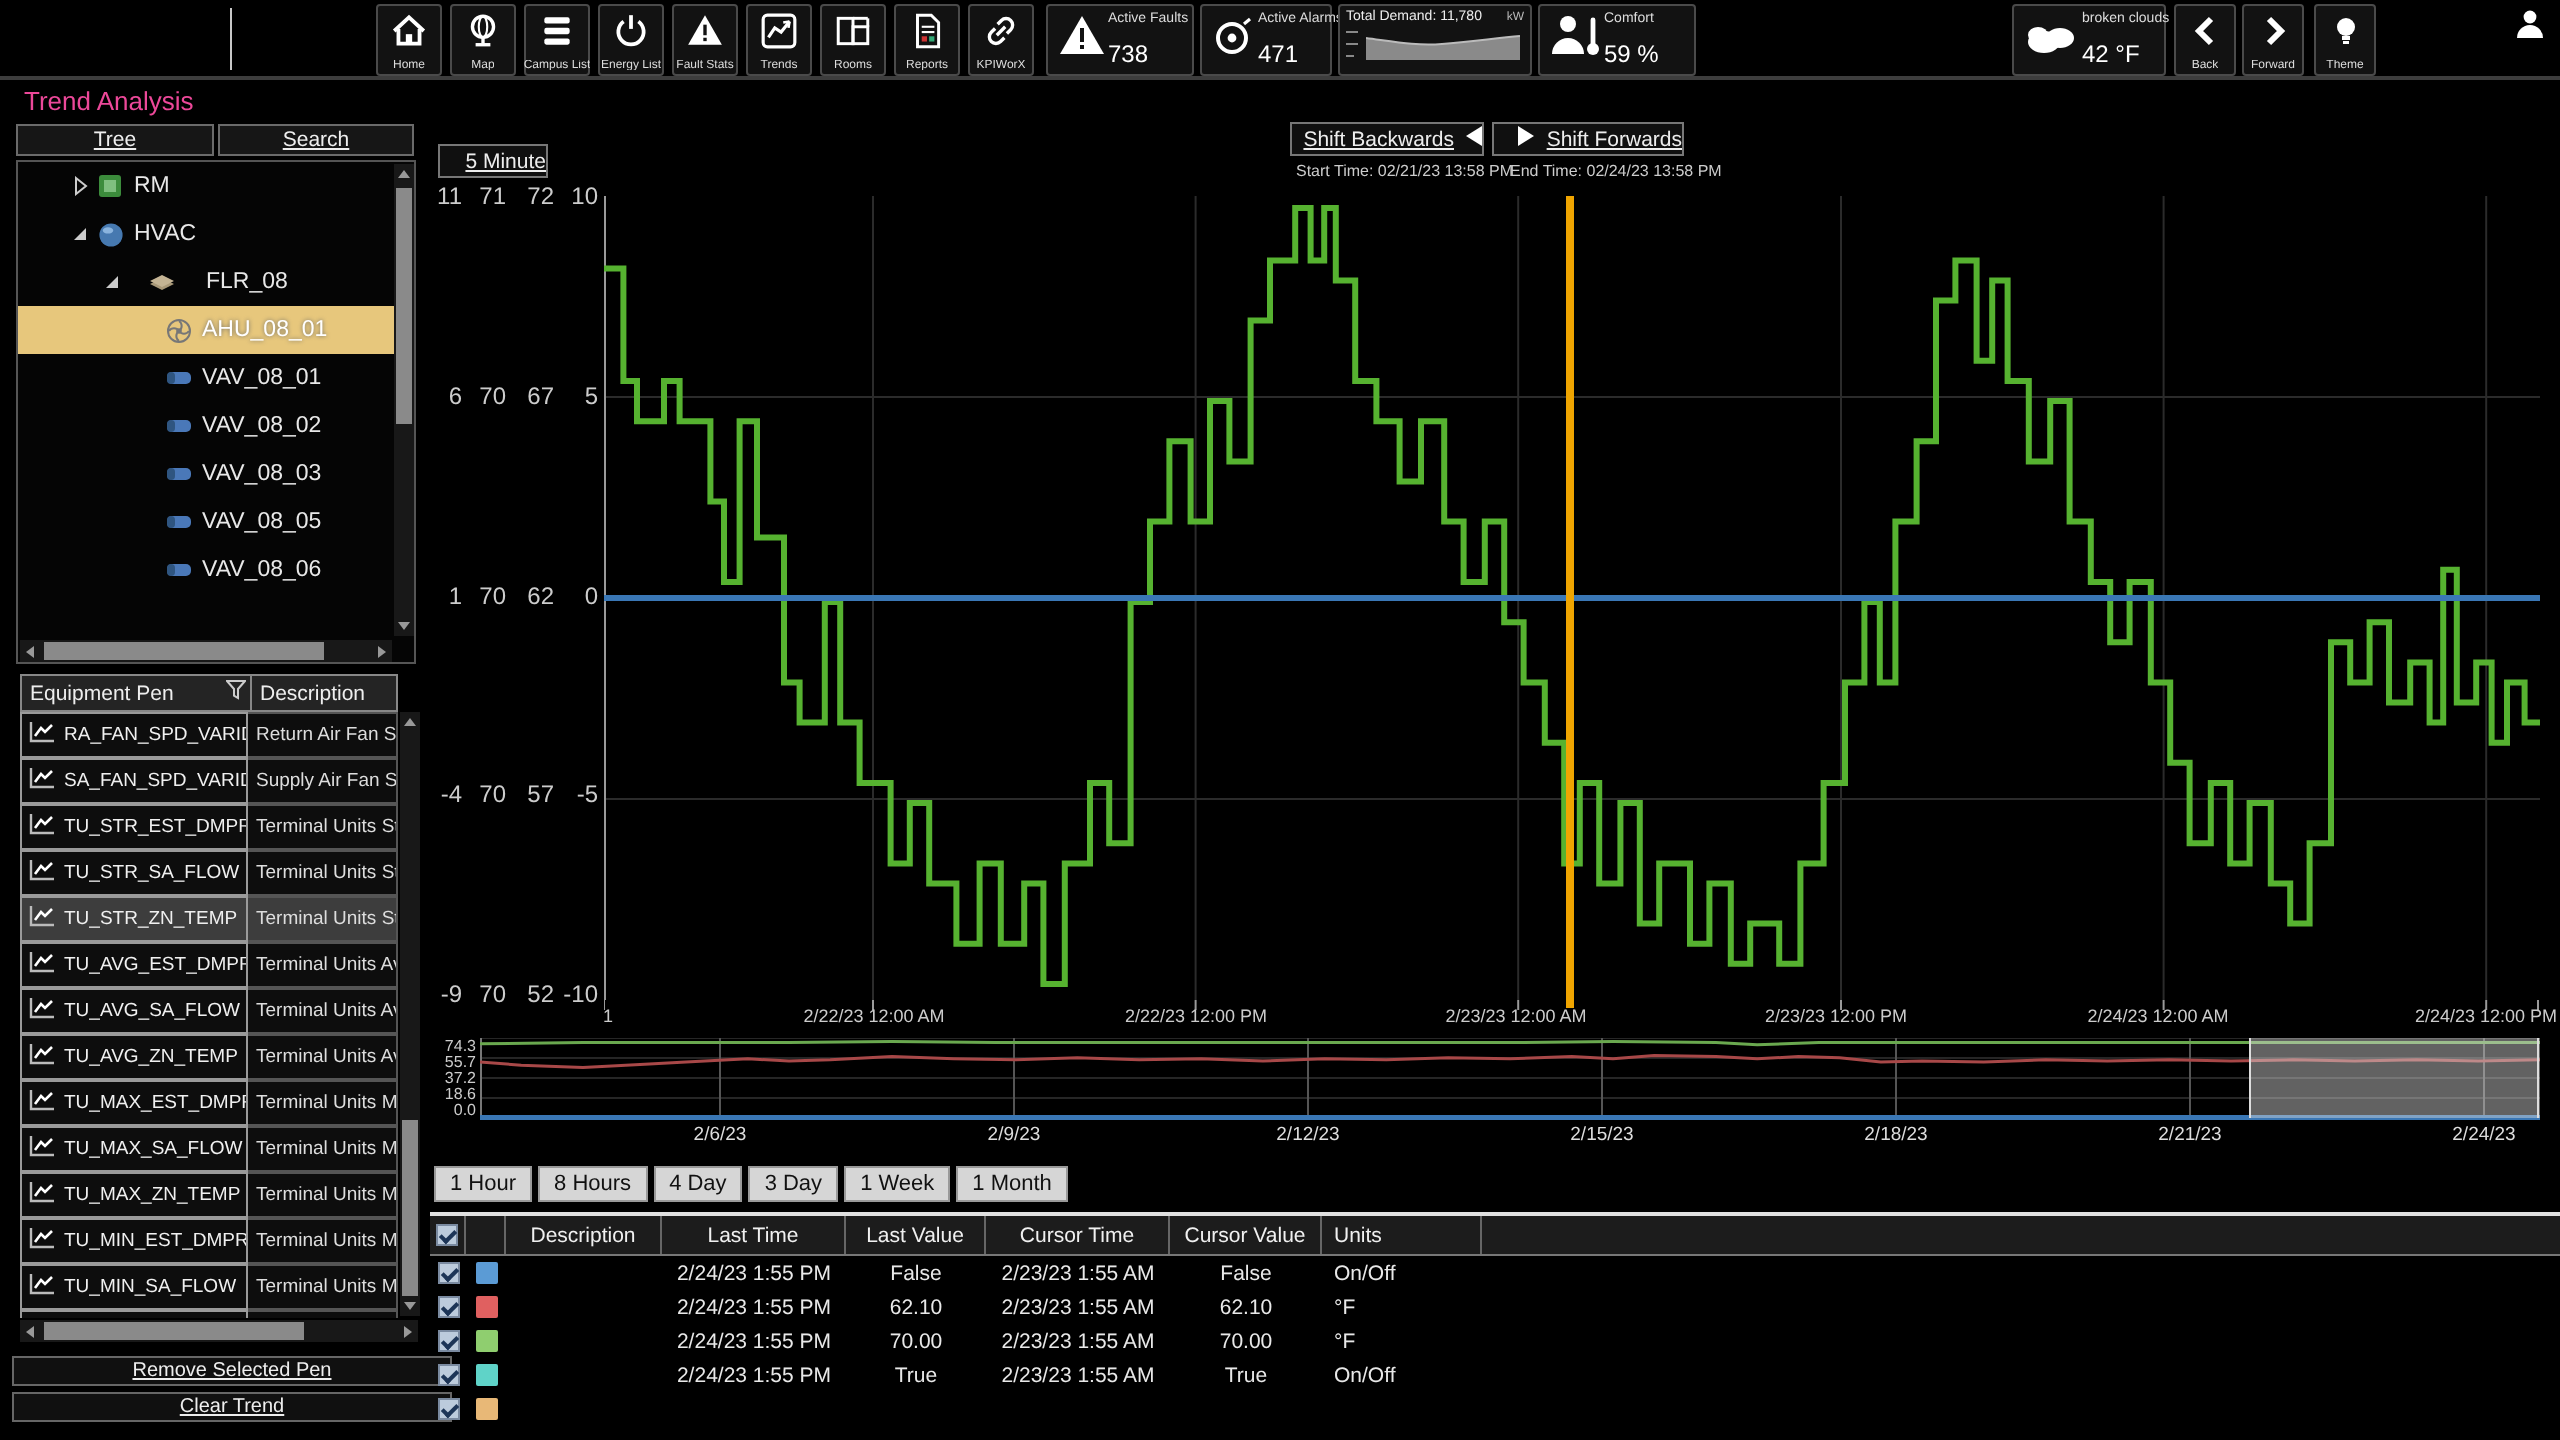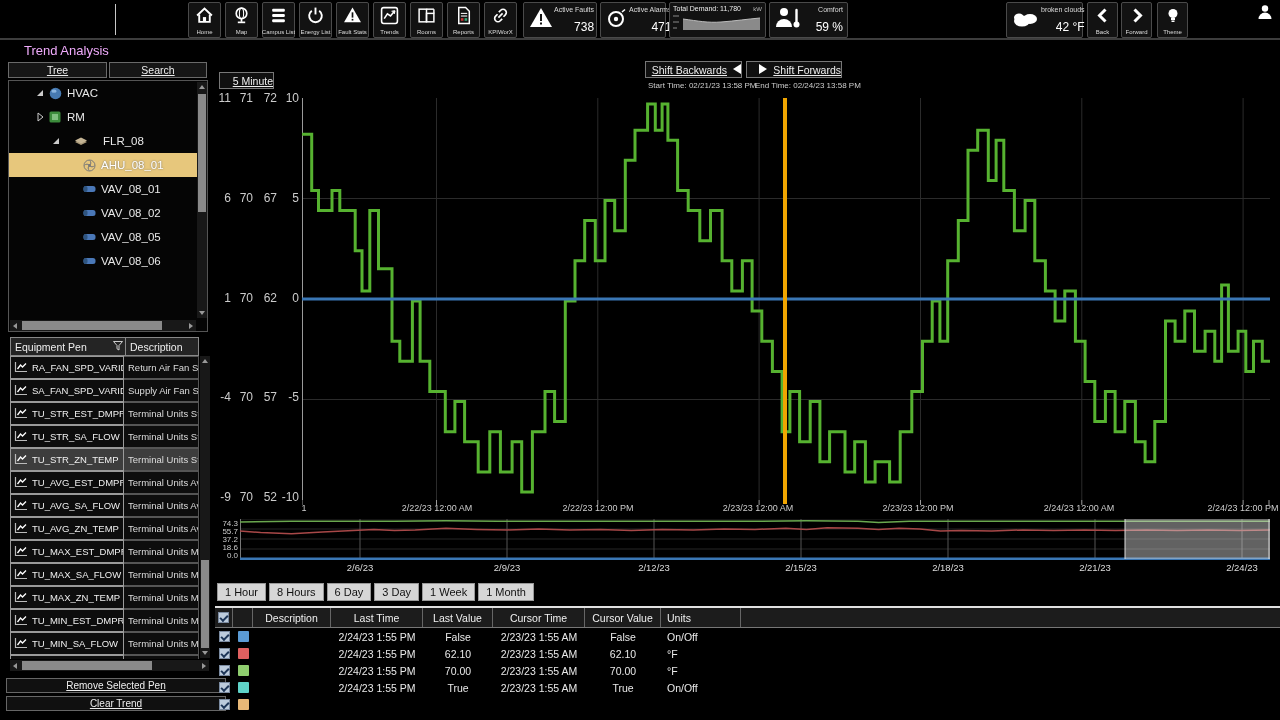--- a/index.html
+++ b/index.html
@@ -7,25 +7,25 @@
        font-family:"Liberation Sans",sans-serif;color:#fff;}
   .abs{position:absolute;}
   
   .topbar{position:absolute;top:0;left:0;width:1280px;height:40px;background:#000;border-bottom:2px solid #3d3d3d;box-sizing:border-box;}
   .vsep{position:absolute;left:115px;top:4px;width:1px;height:31px;background:#c8c8c8;}
   .tile{position:absolute;top:2px;height:36px;background:#121212;border:1px solid #4a4a4a;border-radius:2px;
         box-sizing:border-box;display:flex;flex-direction:column;align-items:center;justify-content:space-between;padding:3px 1px 2px;}
   .tile .lbl{font-size:6px;color:#ddd;white-space:nowrap;overflow:hidden;max-width:34px;}
   .stile{position:absolute;top:2px;height:36px;background:#121212;border:1px solid #4a4a4a;border-radius:2px;
          box-sizing:border-box;display:flex;align-items:center;padding:2px 4px;}
-  .stxt{flex:1;display:flex;flex-direction:column;align-items:flex-end;justify-content:space-between;height:28px;}
+  .stxt{flex:1;display:flex;flex-direction:column;justify-content:space-between;height:28px;}
   .stxt .sl{font-size:7px;color:#ddd;white-space:nowrap;}
   .stxt .sv{font-size:12px;color:#fff;}
   
-  .side-title{position:absolute;left:24px;top:43px;font-size:13px;color:#f0abfc;}
+  .side-title{position:absolute;left:12px;top:43px;font-size:13px;color:#ec4899;}
   .tab{position:absolute;top:62px;height:16px;background:#161616;border:1px solid #6a6a6a;box-sizing:border-box;
        display:flex;align-items:center;justify-content:center;font-size:10.5px;text-decoration:underline;color:#eee;}
   .treepanel{position:absolute;left:8px;top:80px;width:200px;height:252px;background:#050505;border:1px solid #555;box-sizing:border-box;overflow:hidden;}
   .titem{position:relative;height:24px;display:flex;align-items:center;font-size:11.5px;color:#e8e8e8;}
   .titem .exp{width:14px;display:flex;justify-content:center;}
   .titem .tic{width:16px;display:flex;justify-content:center;margin-right:4px;}
   .titem.sel{background:#e7c77c;color:#fff;text-shadow:0 0 2px #666;}
   .lvl1{padding-left:24px;}.lvl2{padding-left:40px;gap:10px;}.lvl3{padding-left:72px;}
   .vscroll{position:absolute;width:10px;background:#181818;}
   .vthumb{position:absolute;left:1px;width:8px;background:#8a8a8a;}
@@ -241,47 +241,47 @@
         </svg></span>
   </div>
 
   <div class="side-title">Trend Analysis</div>
   <div class="tab" style="left:8px;width:99px">Tree</div>
   <div class="tab" style="left:109px;width:98px">Search</div>
 
   <div class="treepanel">
     <div class="titem lvl1">
       <span class="exp">
+          <svg width="7" height="10" viewBox="0 0 7 10">
+            <polygon points="1,1 6,5 1,9" fill="none" stroke="#ccc" stroke-width="1"></polygon>
+          </svg>
+        </span>
+      <span class="tic">
+          <svg width="12" height="12" viewBox="0 0 12 12">
+            <rect x="0.5" y="0.5" width="11" height="11" rx="1.5" fill="#3c8c3c"></rect>
+            <rect x="3" y="3" width="6" height="6" fill="#7fbf7f"></rect>
+          </svg>
+        </span>
+      <span>RM</span>
+    </div>
+    <div class="titem lvl1">
+      <span class="exp">
           <svg width="8" height="8" viewBox="0 0 8 8">
             <polygon points="7,1 7,7 1,7" fill="#ccc"></polygon>
           </svg>
         </span>
       <span class="tic">
           <svg width="13" height="13" viewBox="0 0 13 13">
             <circle cx="6.5" cy="6.5" r="5.8" fill="#46false79b0"></circle>
             <circle cx="6.5" cy="6.5" r="5.8" fill="#4679b0"></circle>
             <ellipse cx="5" cy="4.2" rx="2.6" ry="1.6" fill="#8ab4de"></ellipse>
           </svg>
         </span>
       <span>HVAC</span>
     </div>
-    <div class="titem lvl1">
-      <span class="exp">
-          <svg width="7" height="10" viewBox="0 0 7 10">
-            <polygon points="1,1 6,5 1,9" fill="none" stroke="#ccc" stroke-width="1"></polygon>
-          </svg>
-        </span>
-      <span class="tic">
-          <svg width="12" height="12" viewBox="0 0 12 12">
-            <rect x="0.5" y="0.5" width="11" height="11" rx="1.5" fill="#3c8c3c"></rect>
-            <rect x="3" y="3" width="6" height="6" fill="#7fbf7f"></rect>
-          </svg>
-        </span>
-      <span>RM</span>
-    </div>
     <div class="titem lvl2">
       <span class="exp">
           <svg width="8" height="8" viewBox="0 0 8 8">
             <polygon points="7,1 7,7 1,7" fill="#ccc"></polygon>
           </svg>
         </span>
       <span class="tic">
           <svg width="14" height="12" viewBox="0 0 14 12">
             <path d="M1 7 L7 4 L13 7 L7 10 Z" fill="#a89878"></path>
             <path d="M1 5.5 L7 2.5 L13 5.5 L7 8.5 Z" fill="#c4b494"></path>
@@ -309,20 +309,29 @@
       <span>VAV_08_01</span>
     </div>
     <div class="titem lvl3">
       <span class="tic">
           <svg width="13" height="8" viewBox="0 0 13 8">
             <rect x="0.5" y="1" width="12" height="6" rx="2.5" fill="#4a78b8"></rect>
             <rect x="0.5" y="1" width="4" height="6" rx="2" fill="#2f5580"></rect>
           </svg>
         </span>
       <span>VAV_08_02</span>
+    </div>
+    <div class="titem lvl3">
+      <span class="tic">
+          <svg width="13" height="8" viewBox="0 0 13 8">
+            <rect x="0.5" y="1" width="12" height="6" rx="2.5" fill="#4a78b8"></rect>
+            <rect x="0.5" y="1" width="4" height="6" rx="2" fill="#2f5580"></rect>
+          </svg>
+        </span>
+      <span>VAV_08_03</span>
     </div>
     <div class="titem lvl3">
       <span class="tic">
           <svg width="13" height="8" viewBox="0 0 13 8">
             <rect x="0.5" y="1" width="12" height="6" rx="2.5" fill="#4a78b8"></rect>
             <rect x="0.5" y="1" width="4" height="6" rx="2" fill="#2f5580"></rect>
           </svg>
         </span>
       <span>VAV_08_05</span>
     </div>
@@ -619,21 +628,21 @@
   <span class="nxlab" style="left:507px">2/9/23</span>
   <span class="nxlab" style="left:654px">2/12/23</span>
   <span class="nxlab" style="left:801px">2/15/23</span>
   <span class="nxlab" style="left:948px">2/18/23</span>
   <span class="nxlab" style="left:1095px">2/21/23</span>
   <span class="nxlab" style="left:1242px">2/24/23</span>
 
   <div class="abs" style="left:217px;top:583px;display:flex;gap:3px">
     <span class="rbtn">1 Hour</span>
     <span class="rbtn">8 Hours</span>
-    <span class="rbtn">6 Day</span>
+    <span class="rbtn">4 Day</span>
     <span class="rbtn">3 Day</span>
     <span class="rbtn">1 Week</span>
     <span class="rbtn">1 Month</span>
   </div>
 
   <div class="btable">
     <div class="brow hdr">
       <div>
           <span class="chk"></span>
         </div>

